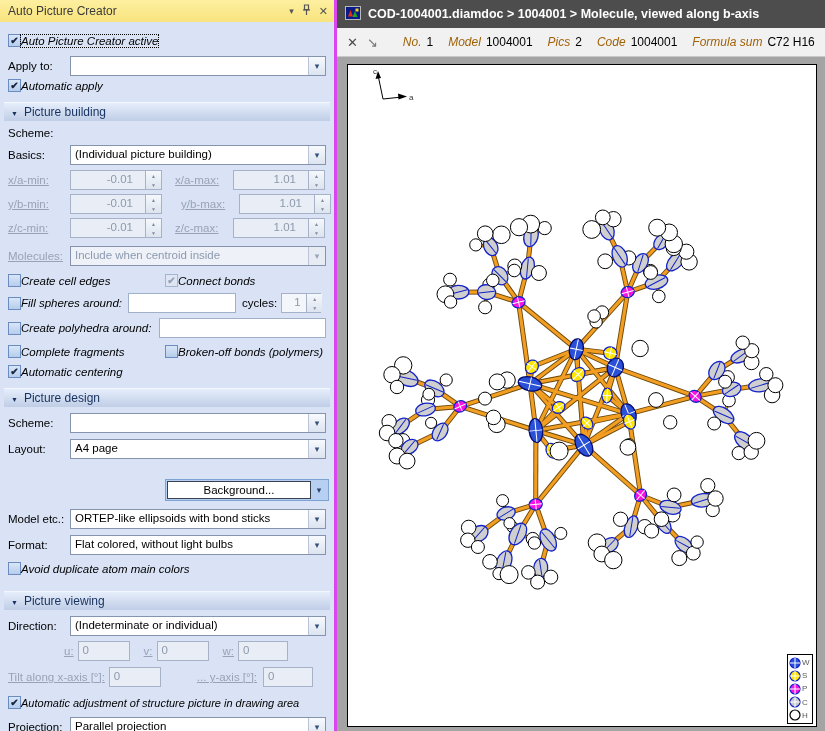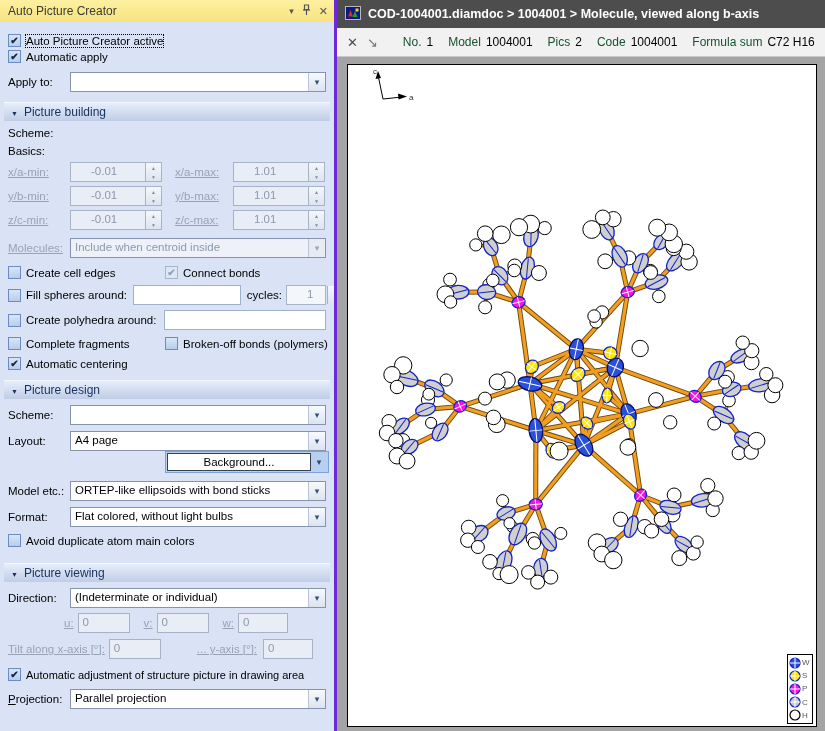--- a/index.html
+++ b/index.html
@@ -1,61 +1,61 @@
 <!DOCTYPE html>
 <html><head>
 <meta charset="utf-8">
 <style>
   html,body{margin:0;padding:0;background:#e8e8e8;}
   .app{width:825px;height:731px;display:flex;font-family:"Liberation Sans",sans-serif;font-size:11.5px;overflow:hidden;background:#d9e3f5;}
   
-  .left-panel{width:337px;flex:none;background:#d9e3f5;border-right:3px solid #6d28d9;box-sizing:border-box;display:flex;flex-direction:column;}
+  .left-panel{width:337px;flex:none;background:#d9e3f5;border-right:3px solid #d946ef;box-sizing:border-box;display:flex;flex-direction:column;}
   .lp-title{height:22px;flex:none;background:linear-gradient(#fdf0a0,#f8e37e);display:flex;align-items:center;justify-content:space-between;padding:0 6px 0 8px;color:#3a3a3a;font-size:12px;}
   .lp-ticons{display:flex;align-items:center;gap:8px;color:#555;}
   .lp-ticons span{cursor:default;}
   .lp-body{flex:1;padding:4px 0 0 0;overflow:hidden;}
   .row{display:flex;align-items:center;margin:6px 8px 0;}
   .lbl{width:62px;flex:none;white-space:nowrap;color:#000;}
   .glbl{color:#98a3b8;text-decoration:underline;}
   .shdr{margin:10px 4px 0;height:18px;background:linear-gradient(#e6eefb,#bfcde6);border-top:1px solid #f4f8fe;color:#17325f;display:flex;align-items:center;padding-left:7px;gap:6px;font-size:12px;}
   .tri::before{content:"▼";font-size:7px;color:#17325f;}
   .cb{width:13px;height:13px;flex:none;background:linear-gradient(#d8e6f8,#b6cdeb);border:1px solid #6a8cc0;box-sizing:border-box;display:inline-flex;align-items:center;justify-content:center;}
   .cb.on::after{content:"✔";font-size:10px;line-height:1;color:#17233f;font-weight:bold;}
   .cb.dis{background:#dde6f2;border-color:#a3b6cf;}
   .cb.on.dis::after{color:#93a2b8;}
-  .cblab{margin-left:5px;white-space:nowrap;}
+  .cblab{white-space:nowrap;font-style:italic;}
   .focus-dotted{outline:1px dotted #000;}
   .combo{flex:1;height:20px;display:flex;background:#fff;border:1px solid #8593ad;box-sizing:border-box;min-width:0;}
   .combo .ct{flex:1;padding:2px 4px;white-space:nowrap;overflow:hidden;min-width:0;}
   .combo .cbtn{width:16px;flex:none;display:flex;align-items:center;justify-content:center;border-left:1px solid #bac4d6;background:linear-gradient(#f7fafd,#dce4f0);}
   .combo .cbtn::after{content:"▾";font-size:9px;color:#35507c;}
   .combo.dis{background:#eef2f8;color:#8d99af;}
   .combo.dis .cbtn{background:#e6ebf4;}
   .combo.dis .cbtn::after{color:#9aa6ba;}
   .spin{display:flex;height:20px;border:1px solid #a5b2c8;background:#e9edf5;box-sizing:border-box;flex:none;}
-  .spin .val{flex:1;padding:2px 20px;color:#8d99ad;min-width:0;}
+  .spin .val{flex:1;padding:2px 12px;color:#8d99ad;min-width:0;text-align:right;}
   .spin .btns{width:15px;flex:none;border-left:1px solid #a5b2c8;display:flex;flex-direction:column;background:linear-gradient(#f5f8fc,#dde4ef);}
   .sbtn{flex:1;display:flex;align-items:center;justify-content:center;}
   .sbtn.up::after{content:"▲";font-size:5px;color:#7d8aa0;}
   .sbtn.dn::after{content:"▼";font-size:5px;color:#7d8aa0;}
   .dinput{height:20px;border:1px solid #a5b2c8;background:#e9edf5;color:#8d99ad;padding:2px 4px;box-sizing:border-box;flex:none;}
   .winput{height:20px;border:1px solid #9fb0c8;background:#fff;box-sizing:border-box;flex:1;min-width:0;}
   .col1{display:flex;align-items:center;width:157px;flex:none;}
   .splitbtn{margin-left:157px;display:flex;background:#b7cff0;border:1px solid #7da2d4;padding:1px;height:22px;box-sizing:border-box;}
   .splitbtn .face{width:142px;background:#fff;border:1px solid #39414f;display:flex;align-items:center;justify-content:center;white-space:nowrap;}
   .splitbtn .arr{width:16px;display:flex;align-items:center;justify-content:center;}
   .splitbtn .arr::after{content:"▾";font-size:9px;color:#2c466e;}
   
   .right-panel{flex:1;display:flex;flex-direction:column;min-width:0;background:#a4a4a4;}
   .rp-caption{height:28px;flex:none;background:#4d4d4d;color:#fff;font-weight:bold;font-size:12.5px;display:flex;align-items:center;gap:7px;padding:0 8px;white-space:nowrap;overflow:hidden;}
   .rp-toolbar{height:28px;flex:none;background:#f1f1f1;border-bottom:1px solid #c9c9c9;display:flex;align-items:center;padding:0 10px;white-space:nowrap;overflow:hidden;font-size:12px;}
   .ticon{color:#4a4a4a;font-size:13px;margin-right:9px;}
   .tfields{display:flex;margin-left:16px;overflow:hidden;}
   .tfield{margin-right:15px;flex:none;}
-  .tfield .fl{color:#14532d;margin-right:5px;}
+  .tfield .fl{color:#a16207;margin-right:5px;font-style:italic;}
   .tfield .fv{color:#000;}
   .rp-canvas{flex:1;position:relative;overflow:hidden;}
   .page{position:absolute;left:10px;top:7px;width:470px;height:663px;background:#fff;border:1px solid #000;box-sizing:border-box;}
   .legend{position:absolute;right:3px;bottom:2px;width:26px;height:70px;border:1px solid #000;background:#fff;display:flex;flex-direction:column;justify-content:space-around;padding:1px 0 1px 1px;box-sizing:border-box;}
   .lrow{display:flex;align-items:center;gap:1px;height:12px;}
   .lrow .ll{font-size:8px;color:#5a5a5a;}
 </style>
 </head>
 <body>
 
@@ -74,43 +74,47 @@
         <span style="font-size:11px">✕</span>
       </span>
     </div>
 
     <div class="lp-body">
 
       <div class="row" style="margin-top:8px">
         <span class="cb on"></span>
         <span class="cblab focus-dotted">Auto Picture Creator active</span>
       </div>
-      <div class="row" style="margin-top:3px">
-        <span class="cb on"></span>
-        <span class="cblab">Automatic apply</span>
-      </div>
-
       <div class="row" style="margin-top:9px">
         <span class="lbl">Apply to:</span>
         <span class="combo">
           <span class="ct"></span>
           <span class="cbtn"></span>
         </span>
       </div>
 
+      <div class="row" style="margin-top:3px">
+        <span class="cb on"></span>
+        <span class="cblab">Automatic apply</span>
+      </div>
+
       <div class="shdr">
         <span class="tri"></span>
         <span>Picture building</span>
       </div>
 
       <div class="row">
         <span class="lbl">Scheme:</span>
       </div>
       <div class="row">
         <span class="lbl">Basics:</span>
+        <span class="combo">
+          <span class="ct">(Individual picture building)</span>
+          <span class="cbtn"></span>
+        </span>
       </div>
 
       <div class="row" style="margin-top:5px">
         <span class="lbl glbl">x/a-min:</span>
         <span class="spin" style="width:92px">
             <span class="val">-0.01</span>
             <span class="btns">
               <span class="sbtn up"></span>
               <span class="sbtn dn"></span>
             </span>
@@ -126,21 +130,21 @@
       </div>
       <div class="row" style="margin-top:4px">
         <span class="lbl glbl">y/b-min:</span>
         <span class="spin" style="width:92px">
             <span class="val">-0.01</span>
             <span class="btns">
               <span class="sbtn up"></span>
               <span class="sbtn dn"></span>
             </span>
           </span>
-        <span class="lbl glbl" style="margin-left:13px;width:58px">y/b-max:</span>
+        <span class="lbl glbl" style="margin-left:19px;width:58px">y/b-max:</span>
         <span class="spin" style="width:92px">
             <span class="val">1.01</span>
             <span class="btns">
               <span class="sbtn up"></span>
               <span class="sbtn dn"></span>
             </span>
           </span>
       </div>
       <div class="row" style="margin-top:4px">
         <span class="lbl glbl">z/c-min:</span>
@@ -225,21 +229,21 @@
         </span>
       </div>
       <div class="row">
         <span class="lbl">Layout:</span>
         <span class="combo">
           <span class="ct">A4 page</span>
           <span class="cbtn"></span>
         </span>
       </div>
 
-      <div class="row" style="margin-top:0">
+      <div class="row" style="margin-top:20px">
         <span class="splitbtn">
           <span class="face">Background...</span>
           <span class="arr"></span>
         </span>
       </div>
 
       <div class="row" style="margin-top:8px">
         <span class="lbl">Model etc.:</span>
         <span class="combo">
           <span class="ct">ORTEP-like ellipsoids with bond sticks</span>

